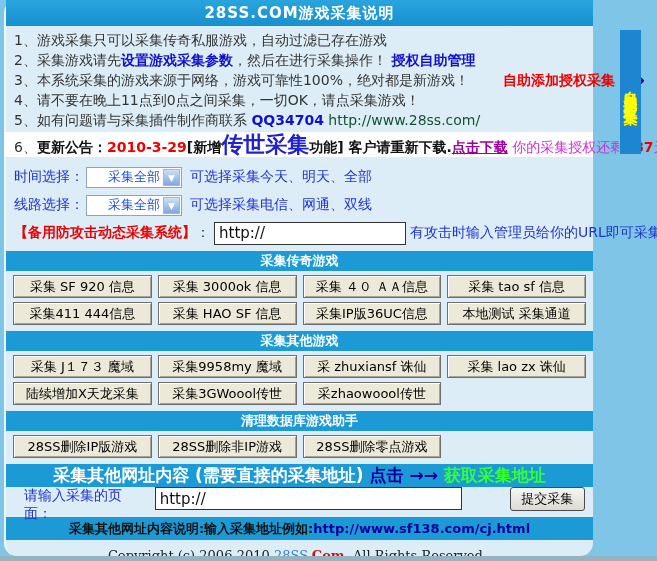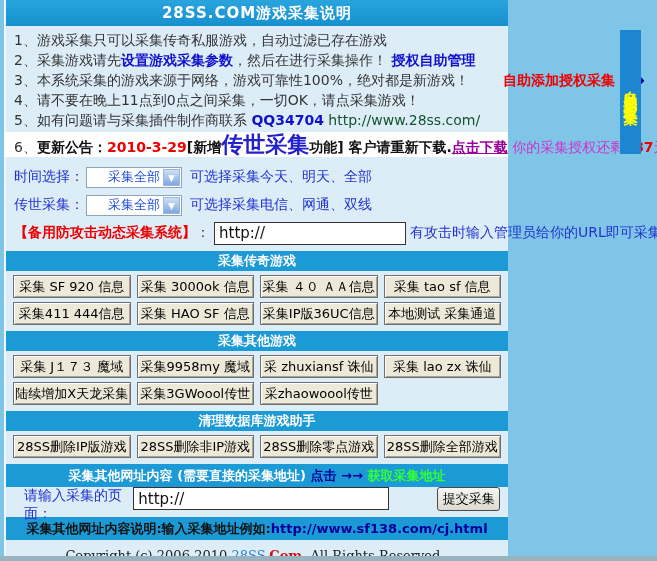--- a/index.html
+++ b/index.html
@@ -4,22 +4,22 @@
 <style>
   * { margin:0; padding:0; box-sizing:border-box; }
   html,body { width:657px; height:561px; }
   body {
     background:#7ec5e8;
     font-family:"DejaVu Sans","Liberation Sans",sans-serif;
     position:relative; overflow:hidden;
     font-size:14px; color:#333;
   }
   .panel {
-    position:absolute; left:4px; top:0; width:504px; height:556px;
-    background:#dcedf8; border-left:2px solid #eef7fc;
+    position:absolute; left:4px; top:0; width:589px; height:556px;
+    background:#dcedf8; border-left:2px solid #eef7fc;border-radius:13px;
   }
   .titlebar {
     height:26px; line-height:26px; text-align:center;
     background:linear-gradient(#2aa4dd,#1691cf);
     color:#fff; font-weight:bold; font-size:15px; letter-spacing:1px;
   }
   .instr { padding:4px 8px 0 8px; }
   .instr-line { height:20px; line-height:20px; white-space:nowrap; }
   .blue-link { color:#1111cc; font-weight:bold; cursor:pointer; }
   .red-bold { color:#ee0000; font-weight:bold; }
@@ -69,21 +69,21 @@
     gap:4px 6px; padding:4px 7px;
   }
   .xp-btn {
     height:23px; background:#ece9d8; border:1px solid #6f6f6f;
     box-shadow:inset 1px 1px 0 #ffffff, inset -1px -1px 0 #a8a494;
     font-size:13px; color:#000; cursor:pointer; white-space:nowrap;
     font-family:"DejaVu Sans",sans-serif;
   }
   .info-bar {
     height:23px; line-height:23px; background:#1b9ad6; text-align:center;
-    font-weight:bold; font-size:13px; margin-top:2px; white-space:nowrap;
+    font-weight:bold; font-size:17px; margin-top:2px; white-space:nowrap;
   }
   .info-bar .white { color:#fff; }
   .info-bar .green { color:#33ff33; cursor:pointer; }
   .submit-row { height:30px; display:flex; align-items:flex-start; padding:0 8px;margin-left:10px; }
   .page-input { width:310px; margin:0 6px; }
   .submit-btn {
     height:24px; width:76px; margin-left:42px;
     background:linear-gradient(#f6f6f3,#dcdad0); border:1px solid #4a4a4a;
     border-radius:3px; font-size:13px; color:#000; cursor:pointer;
     font-family:"DejaVu Sans",sans-serif;
@@ -124,21 +124,21 @@
   <div class="form-area">
     <div class="form-row">
       <span class="blue-label">时间选择：</span>
       <span class="xp-select">
         <span class="xp-select-text">采集全部</span>
         <span class="xp-select-btn">▼</span>
       </span>
       <span class="blue-label">可选择采集今天、明天、全部</span>
     </div>
     <div class="form-row">
-      <span class="blue-label">传世采集：</span>
+      <span class="blue-label">线路选择：</span>
       <span class="xp-select">
         <span class="xp-select-text">采集全部</span>
         <span class="xp-select-btn">▼</span>
       </span>
       <span class="blue-label">可选择采集电信、网通、双线</span>
     </div>
     <div class="form-row">
       <span class="red-bold">【备用防攻击动态采集系统】</span>
         <span>：</span>
       <input class="txt-input backup-input" value="http://" style="">
@@ -167,21 +167,20 @@
     <button class="xp-btn">陆续增加X天龙采集</button>
     <button class="xp-btn">采集3GWoool传世</button>
     <button class="xp-btn">采zhaowoool传世</button>
   </div>
 
   <div class="section-bar">清理数据库游戏助手</div>
   <div class="btn-grid">
     <button class="xp-btn">28SS删除IP版游戏</button>
     <button class="xp-btn">28SS删除非IP游戏</button>
     <button class="xp-btn">28SS删除零点游戏</button>
-    <button class="xp-btn">28SS删除全部游戏</button>
   </div>
 
   <div class="info-bar"><span class="white">采集其他网址内容 (需要直接的采集地址) </span><span class="navy">点击</span><span class="navy"> →→ </span><span class="green">获取采集地址</span></div>
 
   <div class="submit-row">
     <span class="blue-label">请输入采集的页面：</span>
     <input class="txt-input page-input" value="http://" style="">
     <button class="submit-btn">提交采集</button>
   </div>
 

